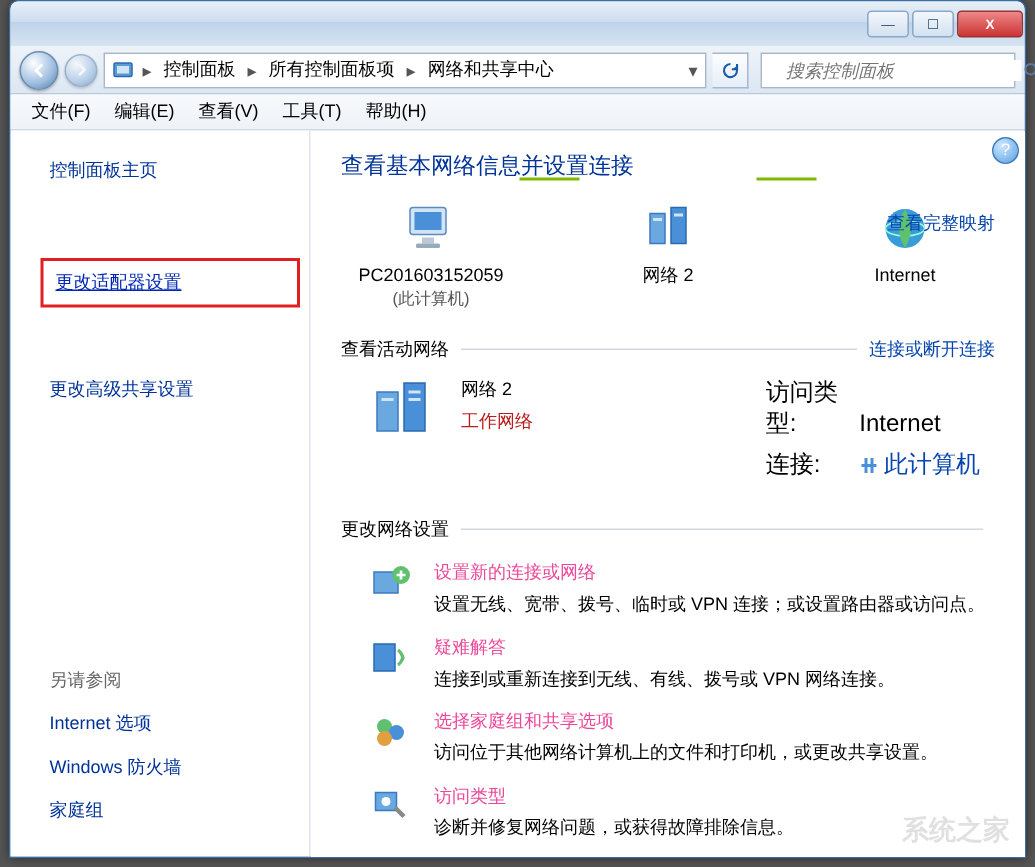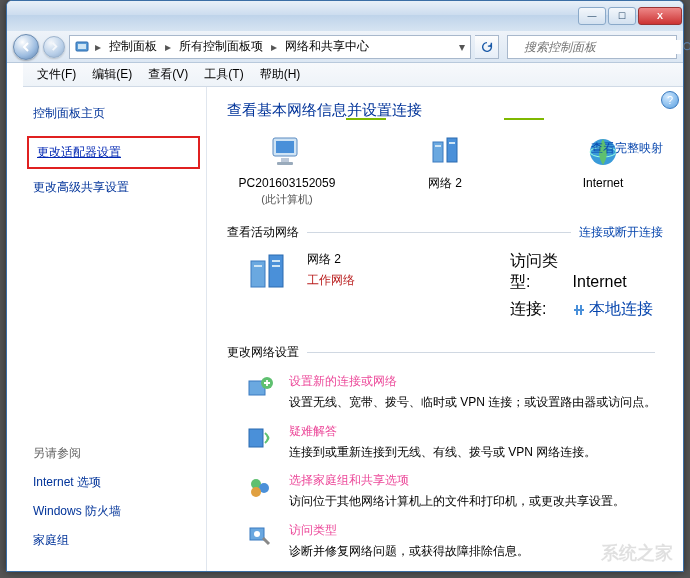--- a/index.html
+++ b/index.html
@@ -13,24 +13,24 @@
 .navbtn { width: 26px; height: 26px; border-radius: 50%; background: radial-gradient(circle at 35% 30%, #fff, #9cbce0 60%, #557aa8); border: 1px solid #6a8bb0; display: flex; align-items: center; justify-content: center; color: #fff; font-size: 12px; box-shadow: 0 1px 2px rgba(0,0,0,0.3); }
 .navbtn.fwd { width: 22px; height: 22px; opacity: 0.6; }
 .breadcrumb { flex: 1; height: 24px; background: #fff; border: 1px solid #a8b8cc; display: flex; align-items: center; font-size: 12px; padding-left: 4px; gap: 2px; }
 .bc-icon { width: 16px; height: 16px; display: inline-flex; align-items: center; justify-content: center; font-size: 12px; }
 .bc-sep { color: #555; padding: 0 3px; }
 .bc-item { padding: 2px 3px; color: #000; }
 .bc-drop { width: 16px; text-align: center; color: #555; }
 .refresh { width: 24px; height: 24px; background: linear-gradient(#fdfdfd,#e6eef8); border: 1px solid #a8b8cc; border-left: none; display: flex; align-items: center; justify-content: center; color: #1a5aa8; font-size: 12px; }
 .search { width: 170px; height: 24px; background: #fff; border: 1px solid #a8b8cc; display: flex; align-items: center; padding: 0 16px; font-size: 12px; color: #888; margin-left: 4px; }
 .search input { border: none; outline: none; flex: 1; font-size: 12px; color: #888; font-style: italic; }
-.menubar { height: 24px; background: linear-gradient(#f7f9fc,#eef3f8); border-bottom: 1px solid #d0dae6; display: flex; align-items: flex-start; font-size: 12px; padding-left: 6px; margin-left: 16px; }
+.menubar { height: 24px; background: linear-gradient(#f7f9fc,#eef3f8); border-bottom: 1px solid #d0dae6; display: flex; align-items: flex-start; font-size: 12px; padding-left: 6px; }
 .menubar span { padding: 3px 8px; }
 .content { flex: 1; display: flex; overflow: hidden; }
-.sidebar { width: 200px; background: #fff; border-right: 1px solid #e0e6ee; padding: 18px 12px 10px 26px; display: flex; flex-direction: column; font-size: 12px; }
+.sidebar { width: 200px; background: #fff; border-right: 1px solid #e0e6ee; padding: 18px 12px 10px 26px; display: flex; flex-direction: column; font-size: 12px; gap: 36px; }
 .sidebar .sec-title { color: #003399; margin-bottom: 12px; }
 .sidebar .link1 { color: #0026b3; text-decoration: underline; cursor: pointer; padding: 2px 4px; }
 .highlight-box { border: 2px solid #e02020; padding: 6px 4px; margin: 2px -6px 10px -6px; }
 .sidebar .link2 { color: #003399; margin-bottom: 12px; cursor: pointer; }
 .sidebar .filler { flex: 1; }
 .seealso-hdr { color: #666; margin-bottom: 12px; }
 .seealso a { display: block; color: #003399; margin-bottom: 12px; cursor: pointer; text-decoration: none; }
 .main { flex: 1; background: #fff; padding: 14px 20px 10px 20px; overflow-y: auto; position: relative; }
 .helpbtn { position: absolute; top: 4px; right: 4px; width: 18px; height: 18px; border-radius: 50%; background: radial-gradient(circle at 35% 30%, #cfe8ff, #5aa0e0); border: 1px solid #3a7abf; color: #fff; font-size: 11px; display: flex; align-items: center; justify-content: center; }
 h1 { font-size: 15px; font-weight: normal; color: #003399; margin-bottom: 14px; }
@@ -208,21 +208,21 @@
           </div>
           <div>
             <span class="lbl">连接:</span>
             <span>
               <svg width="12" height="12" viewBox="0 0 12 12" style="display:inline;vertical-align:-2px">
                   <rect x="3" y="1" width="2" height="10" fill="#4a90d9"></rect>
                   <rect x="7" y="1" width="2" height="10" fill="#4a90d9"></rect>
                   <rect x="1" y="5" width="10" height="2" fill="#4a90d9"></rect>
                 </svg>
             </span>
-            <a>本地连接</a>
+            <a>此计算机</a>
           </div>
         </div>
       </div>
 
       <div class="section-hdr">
         <span class="t">更改网络设置</span>
         <div class="line"></div>
       </div>
 
       <div class="setting-item">

